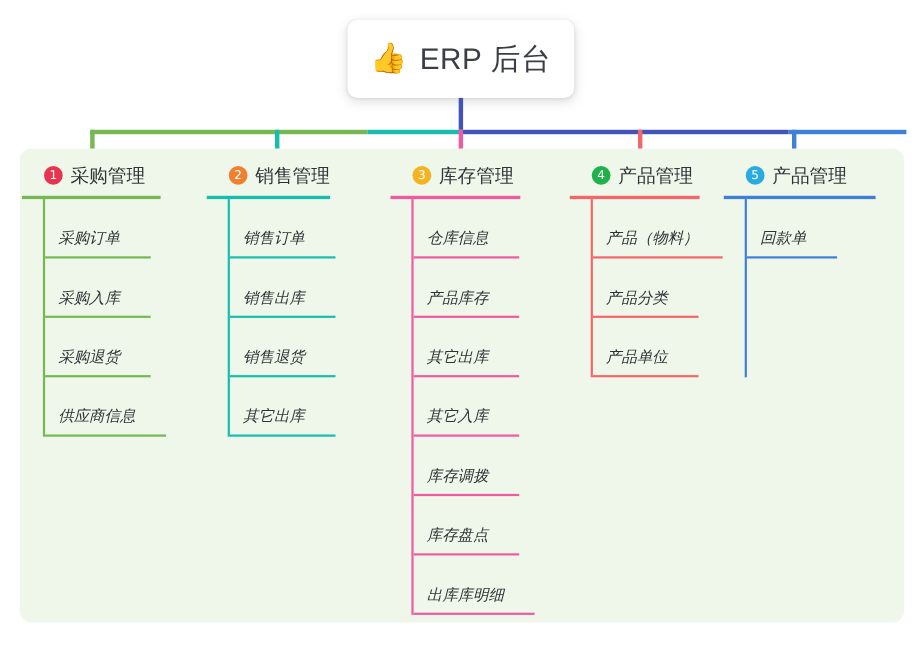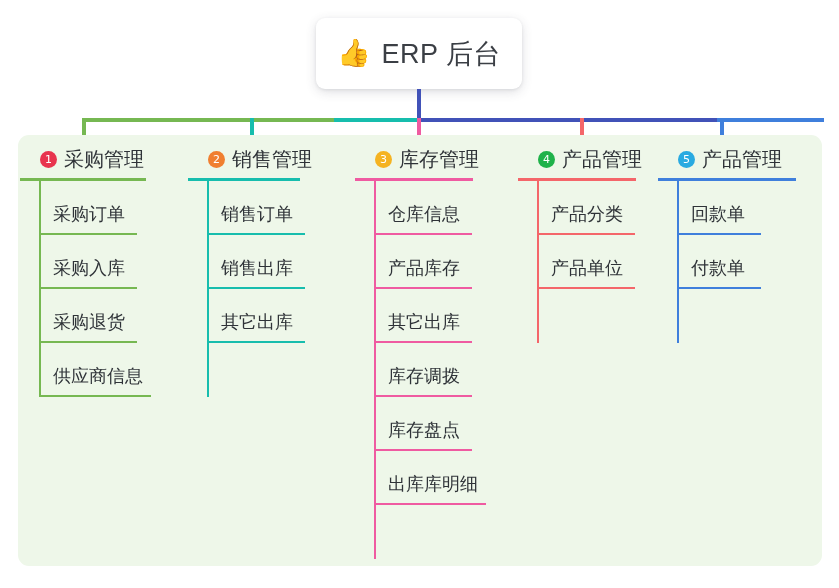--- a/index.html
+++ b/index.html
@@ -105,21 +105,21 @@
     height: 17px;
     border-radius: 50%;
     color: #ffffff;
     font-size: 11px;
     line-height: 17px;
     text-align: center;
     flex: none;
     font-family: "DejaVu Sans", sans-serif;
   }
   .col-title {
-    font-size: 20px;
+    font-size: 17px;
     color: #2f3338;
     white-space: nowrap;
   }
   .head-rule {
     height: 3px;
     margin-top: 5px;
   }
 
   .items {
     position: relative;
@@ -134,23 +134,24 @@
   }
   .item {
     height: 54px;
     position: relative;
     box-sizing: border-box;
   }
   .item-label {
     position: absolute;
     left: 12px;
     bottom: 9px;
-    font-size: 18px;
+    font-size: 14px;
     color: #2f3338;
     white-space: nowrap;
+    font-style: italic;
   }
   .item-rule {
     position: absolute;
     left: 0;
     bottom: 0;
     height: 2px;
   }
 </style>
 </head>
 <body>
@@ -210,20 +211,24 @@
         <div class="spine" style="background: rgb(23, 189, 173); height: 216px;"></div>
         <div class="item">
           <span class="item-label">销售订单</span>
           <div class="item-rule" style="background: rgb(23, 189, 173); width: 96px;"></div>
         </div>
         <div class="item">
           <span class="item-label">销售出库</span>
           <div class="item-rule" style="background: rgb(23, 189, 173); width: 96px;"></div>
         </div>
         <div class="item">
+          <span class="item-label">销售退货</span>
+          <div class="item-rule" style="background: rgb(23, 189, 173); width: 96px;"></div>
+        </div>
+        <div class="item">
           <span class="item-label">其它出库</span>
           <div class="item-rule" style="background: rgb(23, 189, 173); width: 96px;"></div>
         </div>
       </div>
     </div>
     <div class="column" style="left: 355px; width: 126px;">
       <div class="col-head">
         <span class="badge" style="background: rgb(245, 179, 33);">3</span>
         <span class="col-title">库存管理</span>
       </div>
@@ -236,20 +241,24 @@
         </div>
         <div class="item">
           <span class="item-label">产品库存</span>
           <div class="item-rule" style="background: rgb(239, 91, 161); width: 96px;"></div>
         </div>
         <div class="item">
           <span class="item-label">其它出库</span>
           <div class="item-rule" style="background: rgb(239, 91, 161); width: 96px;"></div>
         </div>
         <div class="item">
+          <span class="item-label">其它入库</span>
+          <div class="item-rule" style="background: rgb(239, 91, 161); width: 96px;"></div>
+        </div>
+        <div class="item">
           <span class="item-label">库存调拨</span>
           <div class="item-rule" style="background: rgb(239, 91, 161); width: 96px;"></div>
         </div>
         <div class="item">
           <span class="item-label">库存盘点</span>
           <div class="item-rule" style="background: rgb(239, 91, 161); width: 96px;"></div>
         </div>
         <div class="item">
           <span class="item-label">出库库明细</span>
           <div class="item-rule" style="background: rgb(239, 91, 161); width: 110px;"></div>
@@ -258,20 +267,24 @@
     </div>
     <div class="column" style="left: 518px; width: 126px;">
       <div class="col-head">
         <span class="badge" style="background: rgb(31, 178, 74);">4</span>
         <span class="col-title">产品管理</span>
       </div>
       <div class="head-rule" style="background: rgb(244, 102, 106); width: 118px;"></div>
       <div class="items">
         <div class="spine" style="background: rgb(244, 102, 106); height: 162px;"></div>
         <div class="item">
+          <span class="item-label">产品（物料）</span>
+          <div class="item-rule" style="background: rgb(244, 102, 106); width: 118px;"></div>
+        </div>
+        <div class="item">
           <span class="item-label">产品分类</span>
           <div class="item-rule" style="background: rgb(244, 102, 106); width: 96px;"></div>
         </div>
         <div class="item">
           <span class="item-label">产品单位</span>
           <div class="item-rule" style="background: rgb(244, 102, 106); width: 96px;"></div>
         </div>
       </div>
     </div>
     <div class="column" style="left: 658px; width: 150px;">
@@ -279,19 +292,15 @@
         <span class="badge" style="background: rgb(41, 170, 225);">5</span>
         <span class="col-title">产品管理</span>
       </div>
       <div class="head-rule" style="background: rgb(63, 127, 220); width: 138px;"></div>
       <div class="items">
         <div class="spine" style="background: rgb(63, 127, 220); height: 162px;"></div>
         <div class="item">
           <span class="item-label">回款单</span>
           <div class="item-rule" style="background: rgb(63, 127, 220); width: 82px;"></div>
         </div>
-        <div class="item">
-          <span class="item-label">付款单</span>
-          <div class="item-rule" style="background: rgb(63, 127, 220); width: 82px;"></div>
-        </div>
       </div>
     </div>
   </div>
 
 </body></html>

